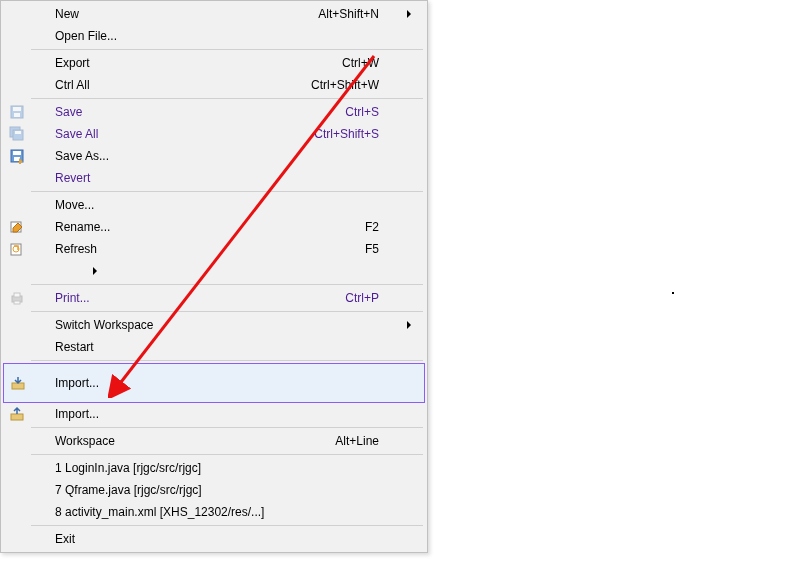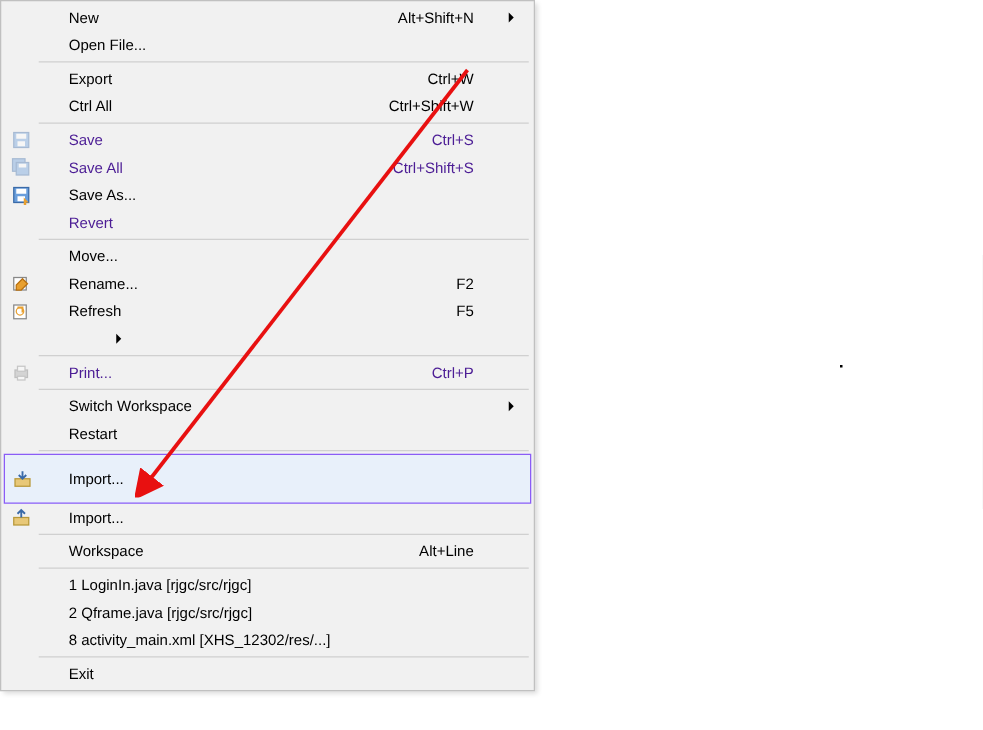--- a/index.html
+++ b/index.html
@@ -288,21 +288,21 @@
     </div>
     <div class="separator"></div>
     <div class="menu-item">
       <span class="icon-col"></span>
       <span class="label-col">1 LoginIn.java  [rjgc/src/rjgc]</span>
       <span class="shortcut-col"></span>
       <span class="submenu-col"></span>
     </div>
     <div class="menu-item">
       <span class="icon-col"></span>
-      <span class="label-col">2 Qframe.java  [rjgc/src/rjgc]</span>
+      <span class="label-col">7 Qframe.java  [rjgc/src/rjgc]</span>
       <span class="shortcut-col"></span>
       <span class="submenu-col"></span>
     </div>
     <div class="menu-item">
       <span class="icon-col"></span>
       <span class="label-col">8 activity_main.xml  [XHS_12302/res/...]</span>
       <span class="shortcut-col"></span>
       <span class="submenu-col"></span>
     </div>
     <div class="separator"></div>

